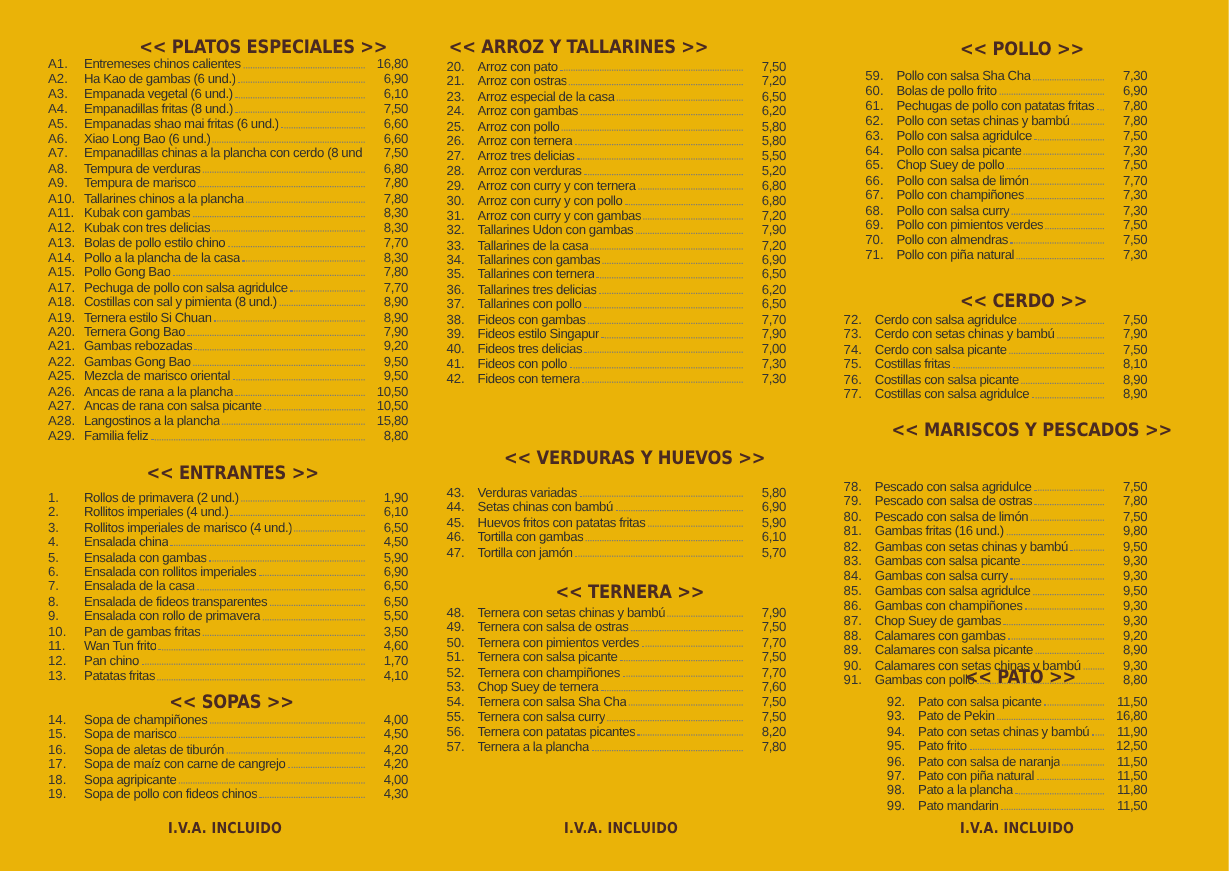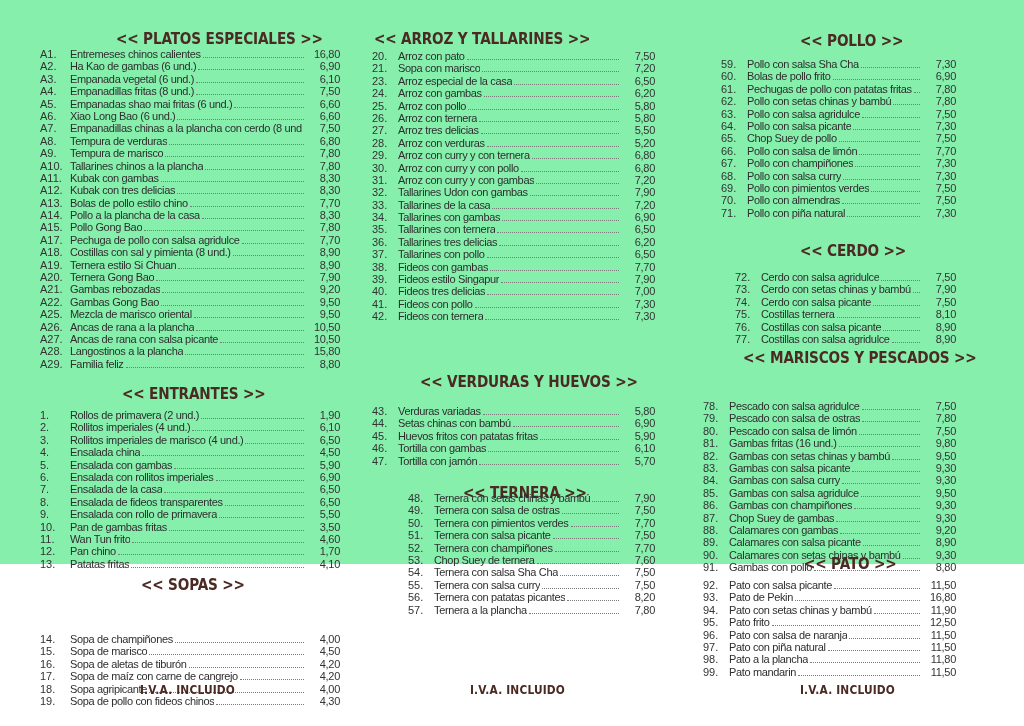--- a/index.html
+++ b/index.html
@@ -3,21 +3,21 @@
 <meta charset="utf-8">
 <style>
   html, body { margin: 0; padding: 0; }
   body {
     width: 1024px; height: 726px; overflow: hidden;
     background: #ffffff;
     font-family: "Liberation Sans", "DejaVu Sans", sans-serif;
     color: #2a2a2a;
     position: relative;
   }
-  .page { position: absolute; top: 0; left: 0; width: 1024px; height: 564px; background: #86efac; text-decoration: underline; }
+  .page { position: absolute; top: 0; left: 0; width: 1024px; height: 726px; background: #eab308; text-decoration: underline; }
   .col { position: absolute; top: 0; }
   .col1 { left: 40px; width: 300px; }
   .col2 { left: 372px; width: 283px; }
   .col3 { left: 703px; width: 253px; }
 
   .section-title {
     position: absolute;
     font-family: "DejaVu Sans", sans-serif;
     font-weight: bold;
     color: #4a2a22;
@@ -293,21 +293,21 @@
         </div>
         <div class="item">
           <span class="num">13.</span>
           <span class="name">Patatas fritas</span>
           <span class="dots"></span>
           <span class="price">4,10</span>
         </div>
       </div>
 
     <div class="section-title" style="left:101px; top:576px;">&lt;&lt; SOPAS &gt;&gt;</div>
-    <div class="items" style="top:594px;margin-top:39px;">
+    <div class="items" style="top:594px;">
         <div class="item">
           <span class="num">14.</span>
           <span class="name">Sopa de champiñones</span>
           <span class="dots"></span>
           <span class="price">4,00</span>
         </div>
         <div class="item">
           <span class="num">15.</span>
           <span class="name">Sopa de marisco</span>
           <span class="dots"></span>
@@ -346,21 +346,21 @@
     <div class="section-title" style="left:2px; top:30px;">&lt;&lt; ARROZ Y TALLARINES &gt;&gt;</div>
     <div class="items" style="top:50px;">
         <div class="item">
           <span class="num">20.</span>
           <span class="name">Arroz con pato</span>
           <span class="dots"></span>
           <span class="price">7,50</span>
         </div>
         <div class="item">
           <span class="num">21.</span>
-          <span class="name">Sopa con marisco</span>
+          <span class="name">Arroz con ostras</span>
           <span class="dots"></span>
           <span class="price">7,20</span>
         </div>
         <div class="item">
           <span class="num">23.</span>
           <span class="name">Arroz especial de la casa</span>
           <span class="dots"></span>
           <span class="price">6,50</span>
         </div>
         <div class="item">
@@ -507,21 +507,21 @@
         </div>
         <div class="item">
           <span class="num">47.</span>
           <span class="name">Tortilla con jamón</span>
           <span class="dots"></span>
           <span class="price">5,70</span>
         </div>
       </div>
 
     <div class="section-title" style="left:91px; top:484px;">&lt;&lt; TERNERA &gt;&gt;</div>
-    <div class="items" style="top:492px;margin-left:36px;">
+    <div class="items" style="top:505px;">
         <div class="item">
           <span class="num">48.</span>
           <span class="name">Ternera con setas chinas y bambú</span>
           <span class="dots"></span>
           <span class="price">7,90</span>
         </div>
         <div class="item">
           <span class="num">49.</span>
           <span class="name">Ternera con salsa de ostras</span>
           <span class="dots"></span>
@@ -657,42 +657,42 @@
         </div>
         <div class="item">
           <span class="num">71.</span>
           <span class="name">Pollo con piña natural</span>
           <span class="dots"></span>
           <span class="price">7,30</span>
         </div>
       </div>
 
     <div class="section-title" style="left:97px; top:242px;">&lt;&lt; CERDO &gt;&gt;</div>
-    <div class="items" style="top:271px;margin-left:32px;">
+    <div class="items" style="top:261px;">
         <div class="item">
           <span class="num">72.</span>
           <span class="name">Cerdo con salsa agridulce</span>
           <span class="dots"></span>
           <span class="price">7,50</span>
         </div>
         <div class="item">
           <span class="num">73.</span>
           <span class="name">Cerdo con setas chinas y bambú</span>
           <span class="dots"></span>
           <span class="price">7,90</span>
         </div>
         <div class="item">
           <span class="num">74.</span>
           <span class="name">Cerdo con salsa picante</span>
           <span class="dots"></span>
           <span class="price">7,50</span>
         </div>
         <div class="item">
           <span class="num">75.</span>
-          <span class="name">Costillas ternera</span>
+          <span class="name">Costillas fritas</span>
           <span class="dots"></span>
           <span class="price">8,10</span>
         </div>
         <div class="item">
           <span class="num">76.</span>
           <span class="name">Costillas con salsa picante</span>
           <span class="dots"></span>
           <span class="price">8,90</span>
         </div>
         <div class="item">
@@ -785,21 +785,21 @@
         </div>
         <div class="item">
           <span class="num">91.</span>
           <span class="name">Gambas con pollo</span>
           <span class="dots"></span>
           <span class="price">8,80</span>
         </div>
       </div>
 
     <div class="section-title" style="left:101px; top:555px;">&lt;&lt; PATO &gt;&gt;</div>
-    <div class="items" style="top:579px;">
+    <div class="items" style="top:579px;margin-left:36px;">
         <div class="item">
           <span class="num">92.</span>
           <span class="name">Pato con salsa picante</span>
           <span class="dots"></span>
           <span class="price">11,50</span>
         </div>
         <div class="item">
           <span class="num">93.</span>
           <span class="name">Pato de Pekin</span>
           <span class="dots"></span>

